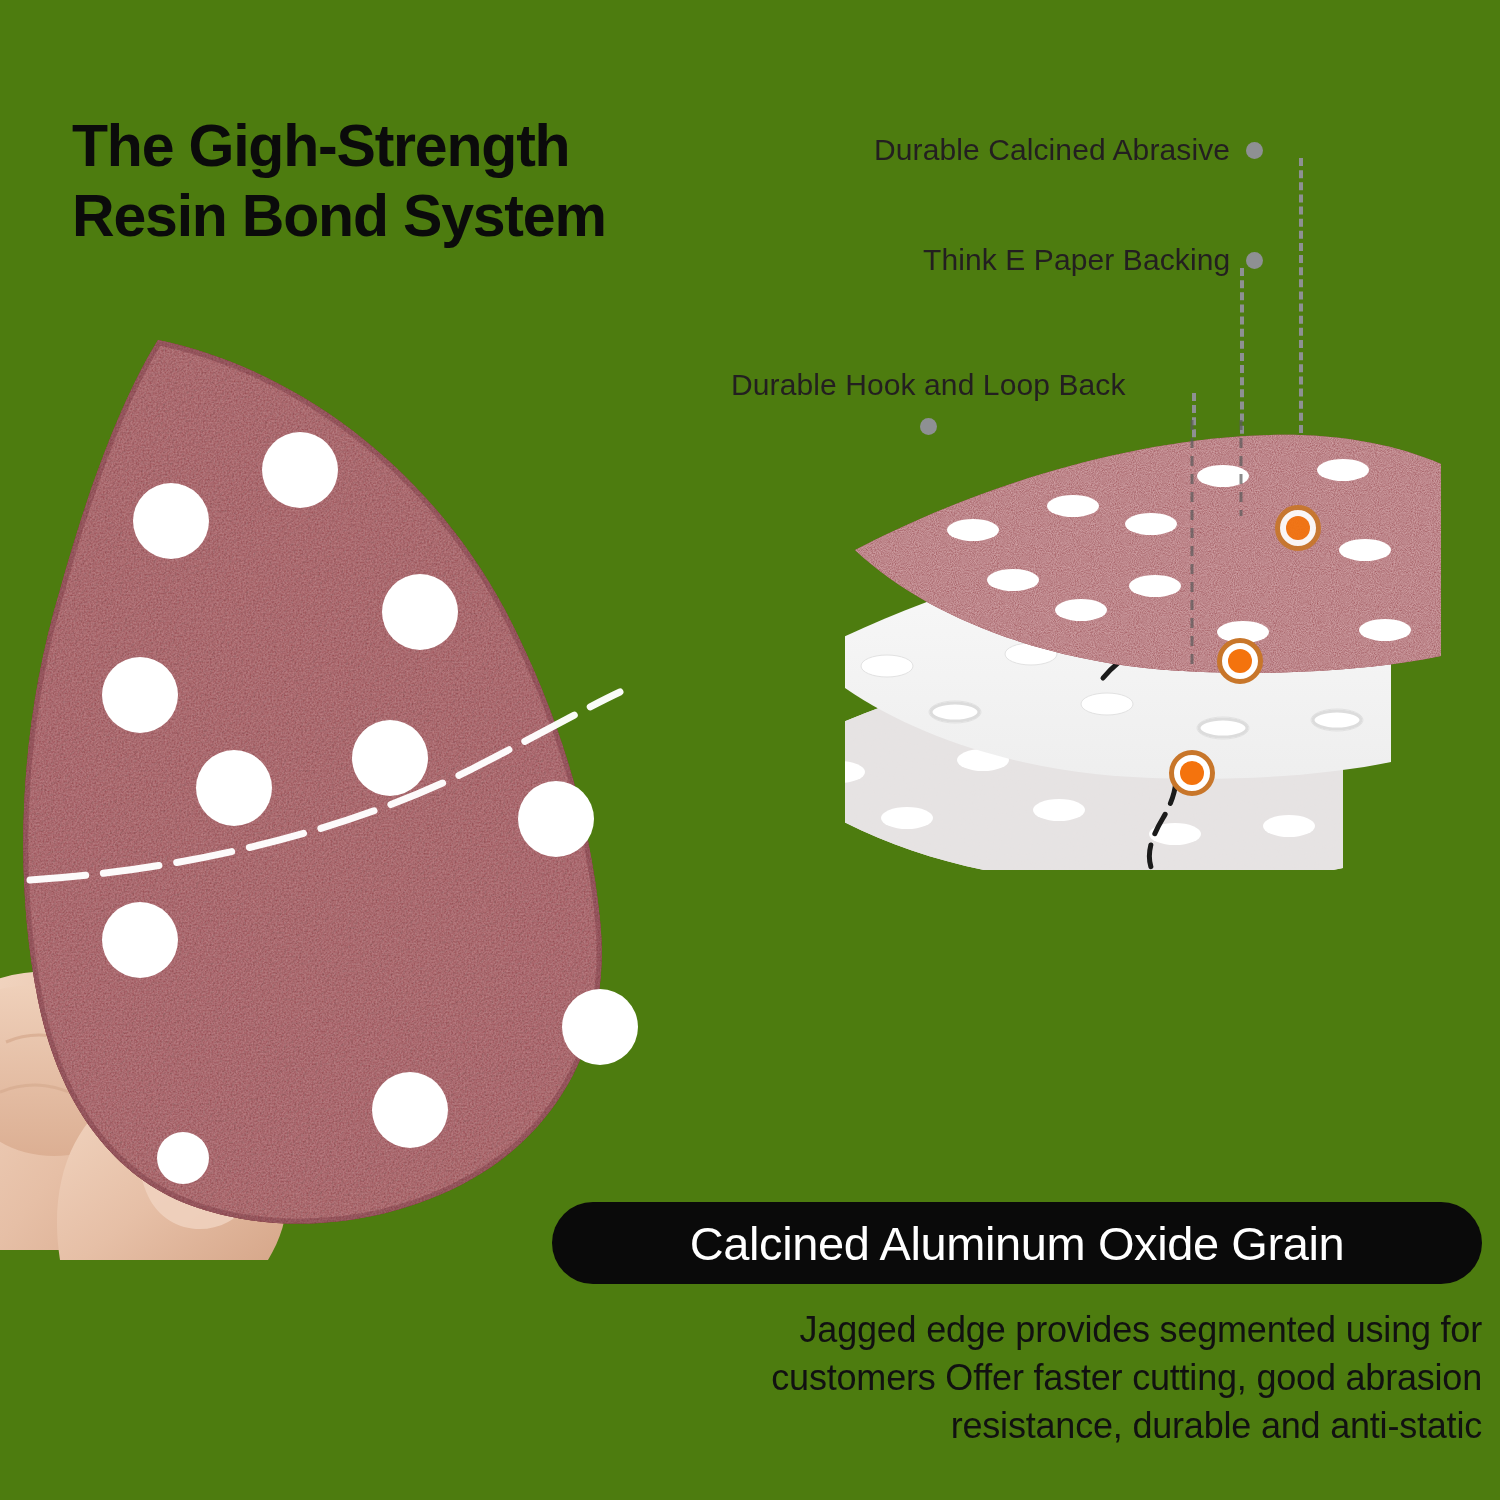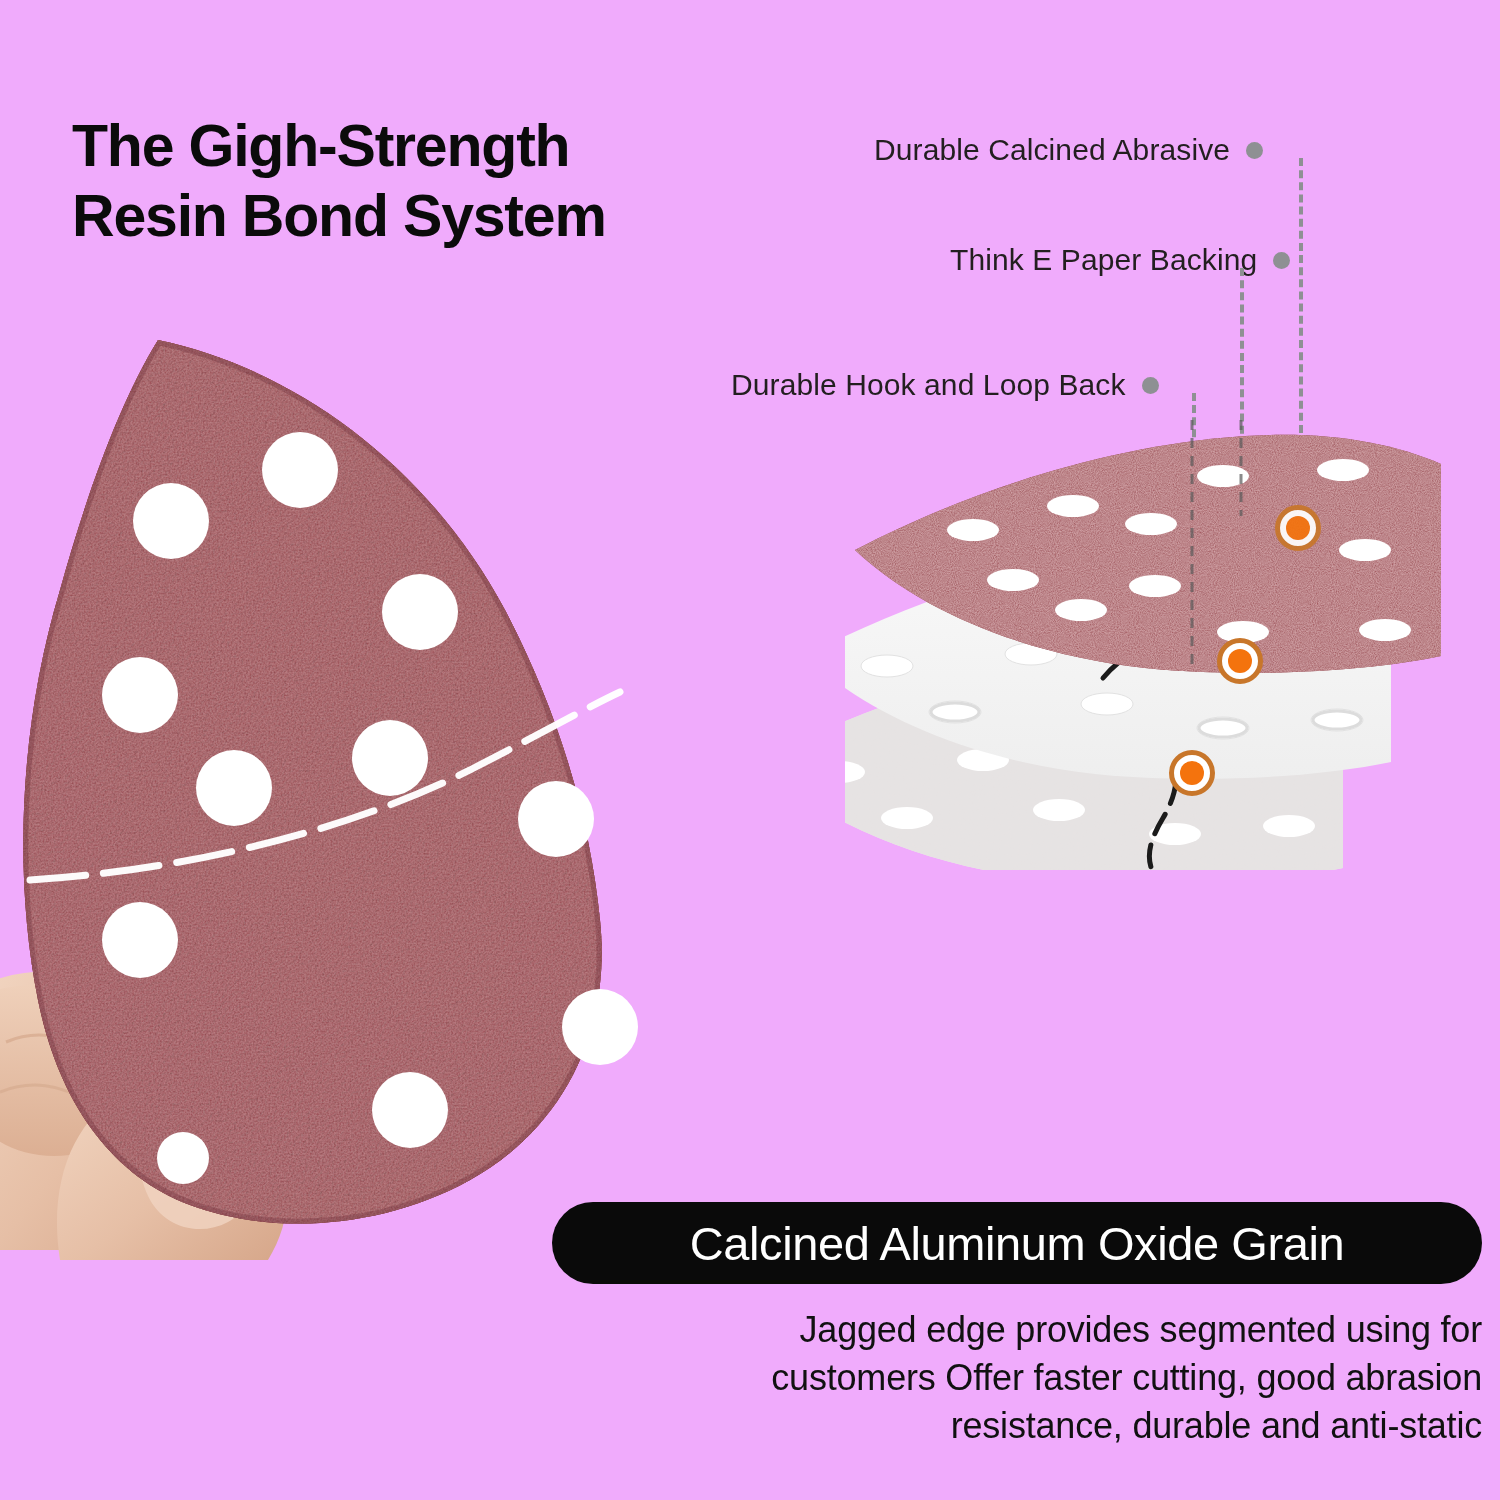--- a/index.html
+++ b/index.html
@@ -1,43 +1,43 @@
 <!DOCTYPE html>
 <html><head>
 <meta charset="utf-8">
 <style>
   html,body{margin:0;padding:0;background:#ffffff;}
   body{
     width:1500px;height:1500px;position:relative;overflow:hidden;
     font-family:"Liberation Sans", sans-serif;
     -webkit-font-smoothing:antialiased;
   }
-  .stage{position:absolute;inset:0;background:#f0abfc;}
+  .stage{position:absolute;inset:0;background:#4d7c0f;}
 
   
   #headline{
     position:absolute;left:72px;top:112px;width:700px;
     font-family:"Liberation Sans", sans-serif;
     font-weight:700;font-size:59px;line-height:1.18;
     letter-spacing:-1.2px;color:#0b0b0b;white-space:pre-line;
   }
 
   
   .callout{position:absolute;display:flex;align-items:center;gap:16px;}
   .callout .ctext{
     font-size:30px;font-weight:400;color:#231f20;white-space:nowrap;
     letter-spacing:.1px;
   }
   .pin{
     width:17px;height:17px;border-radius:50%;
     background:#8e9093;flex:0 0 auto;position:relative;
   }
   #co-abrasive{left:874px;top:133px;}
-  #co-paper   {left:950px;top:243px;}
-  #co-hook    {left:731px;top:368px;}
+  #co-paper   {left:923px;top:243px;}
+  #co-hook    {left:731px;top:368px;flex-direction:column;}
 
   
   .leader{position:absolute;width:0;border-left:4px dashed #8e9093;}
   #lead-abrasive{left:1299px;top:158px;height:372px;}
   #lead-paper   {left:1240px;top:268px;height:396px;}
   #lead-hook    {left:1192px;top:393px;height:382px;}
 
   
   #exploded{position:absolute;left:845px;top:420px;width:640px;height:450px;}
 

